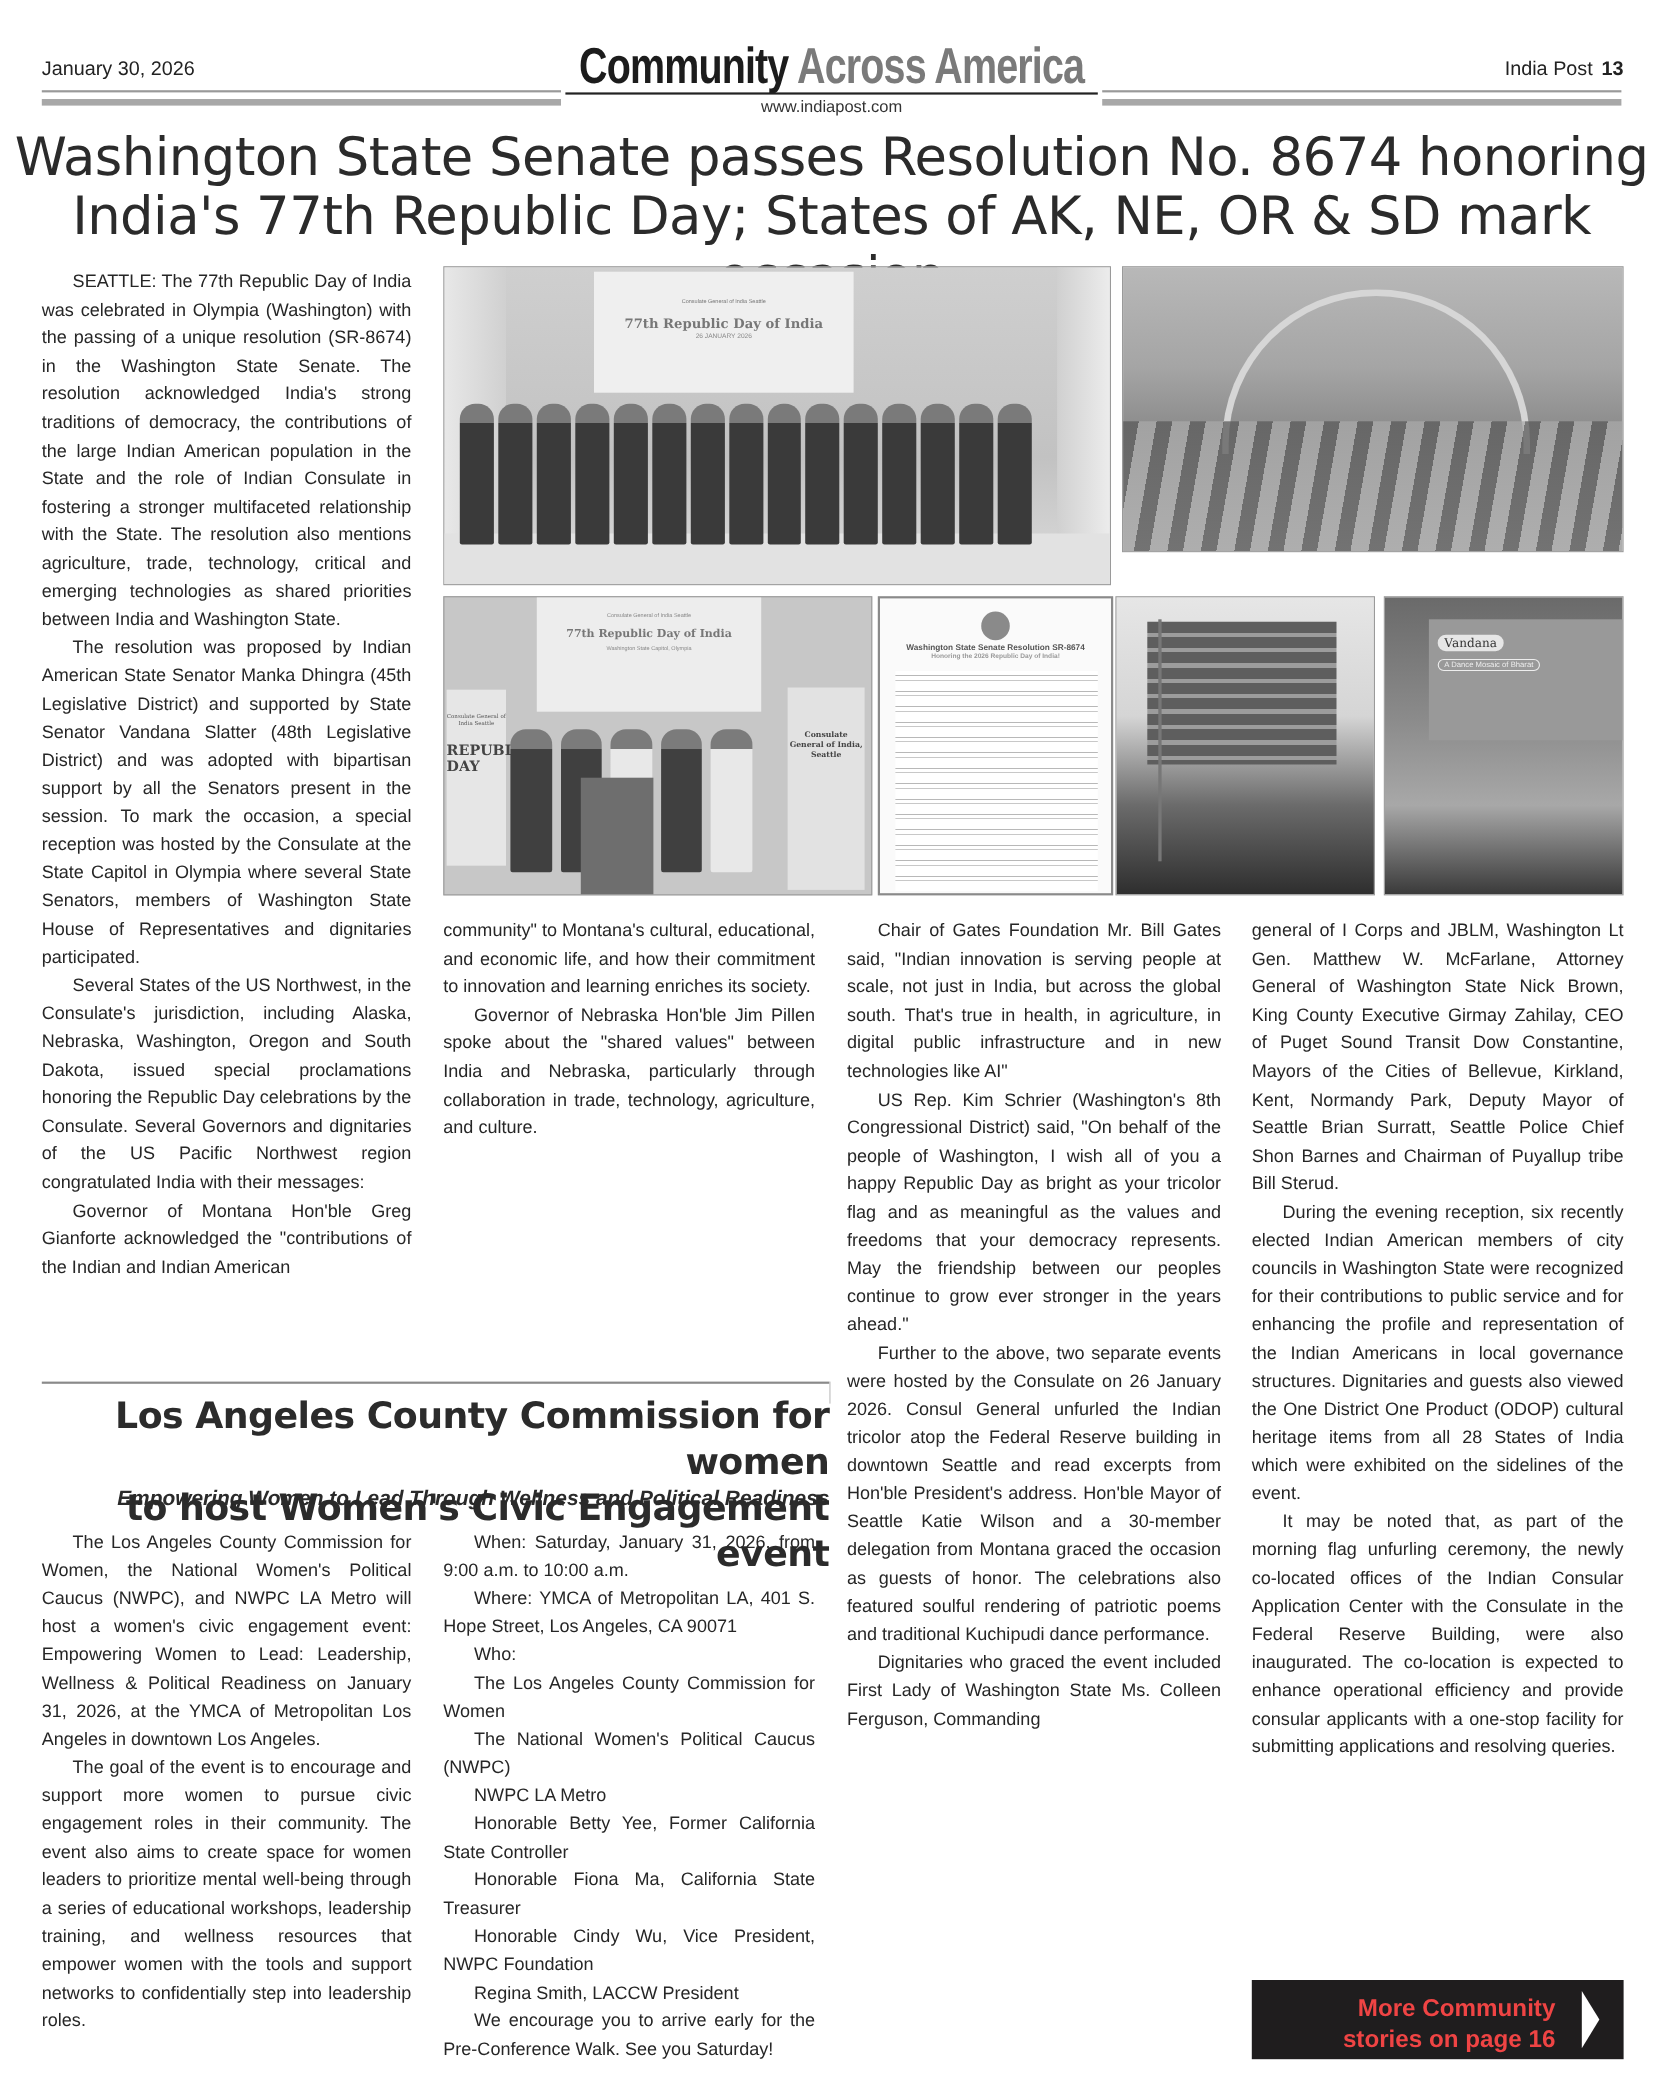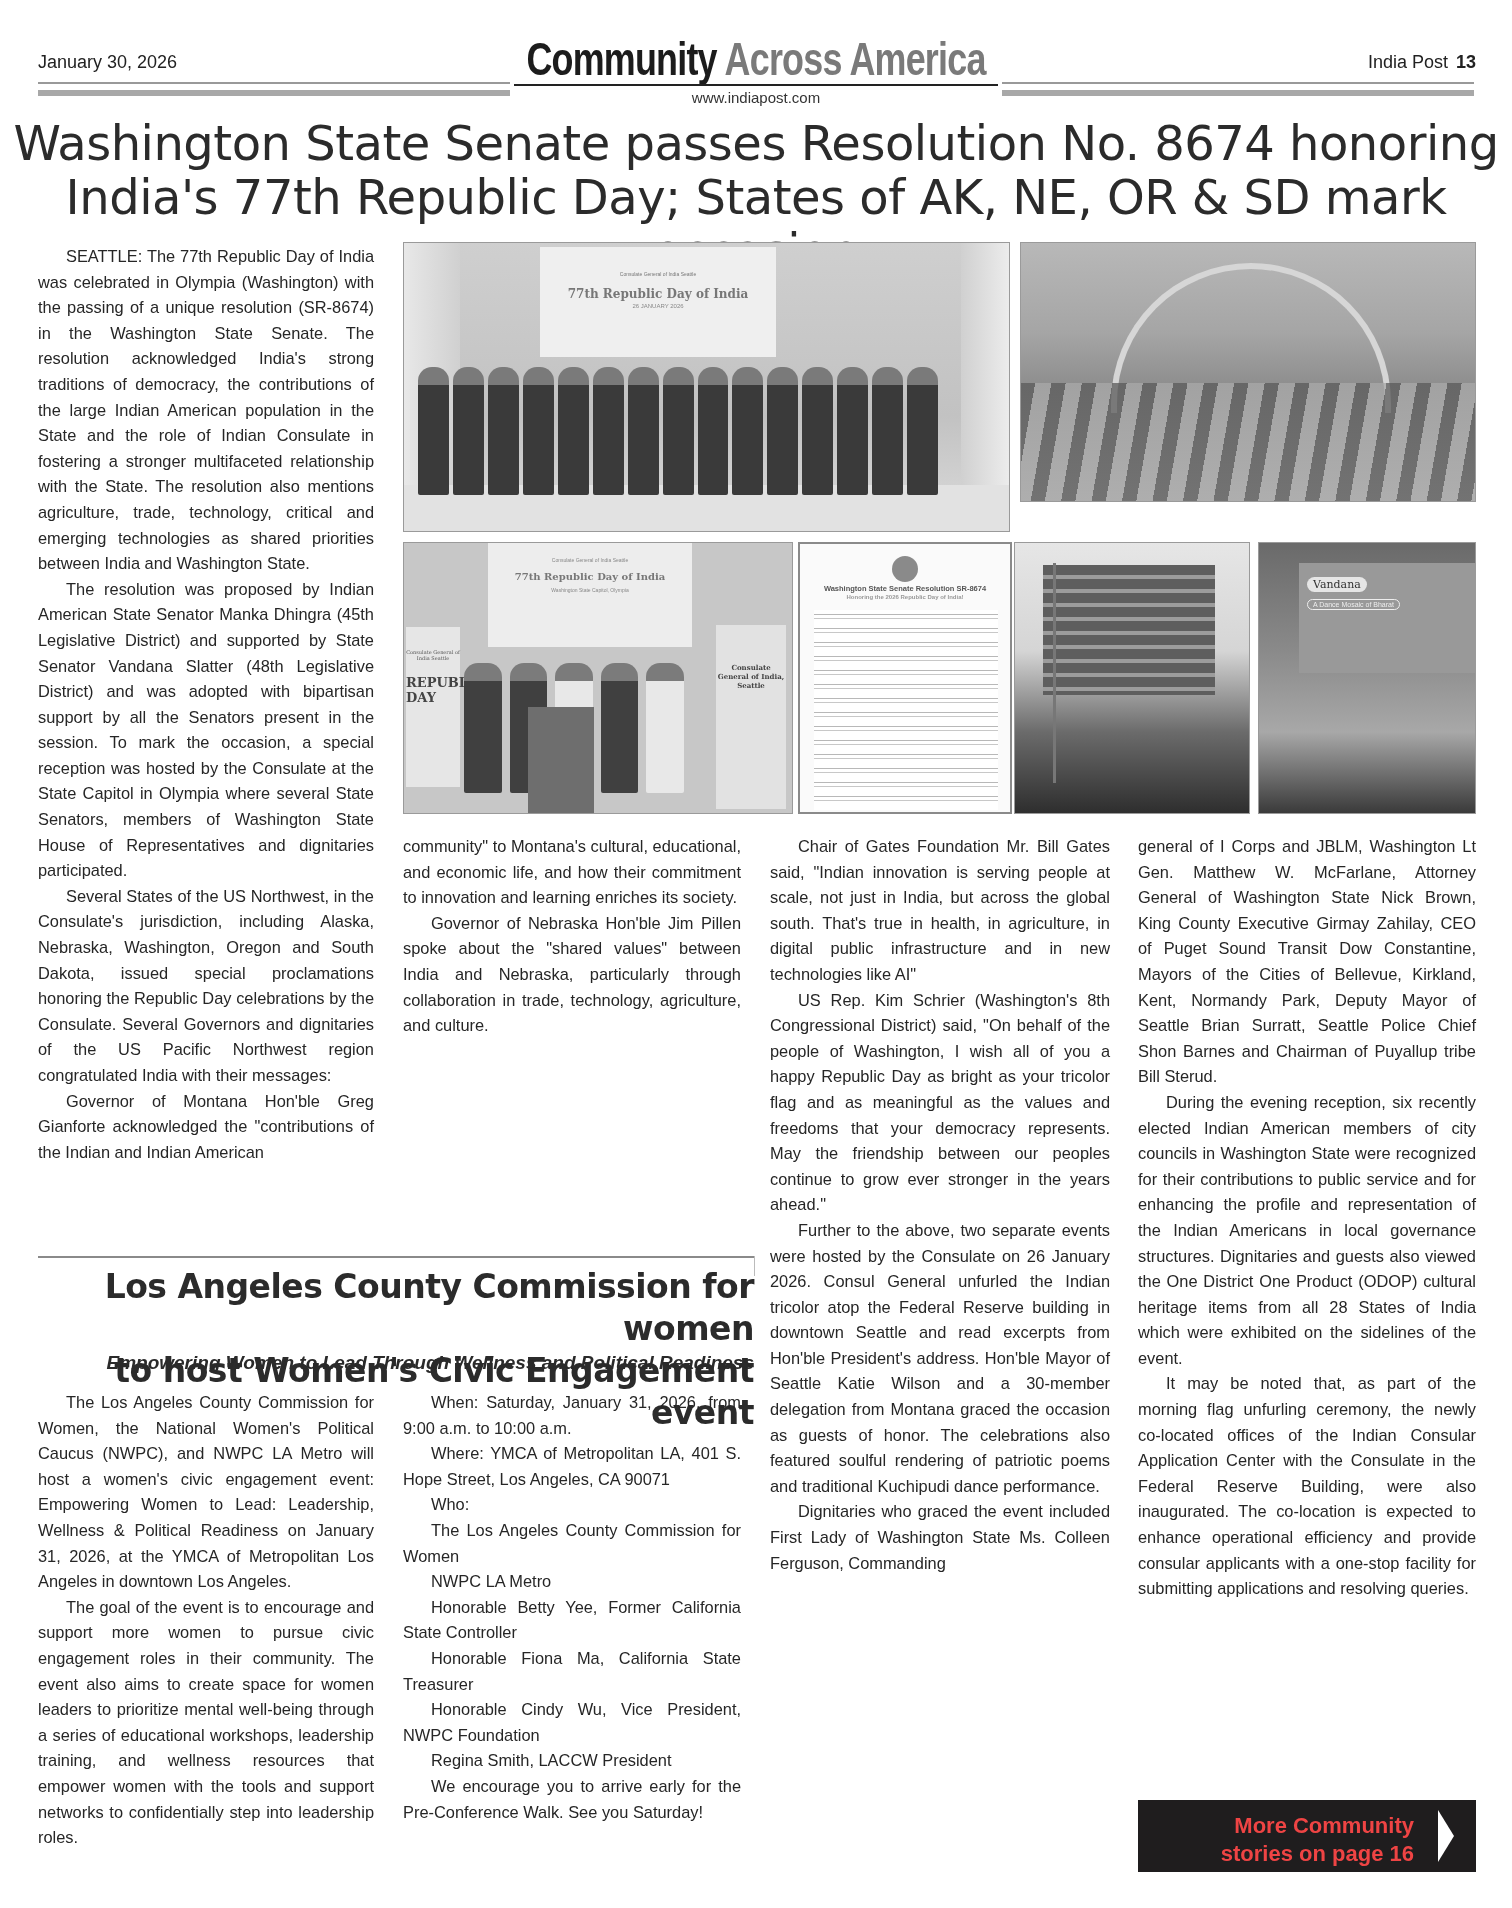--- a/index.html
+++ b/index.html
@@ -222,20 +222,21 @@
 <div class="col" style="left:38px; top:1390px; width:336px;">
   <p>The Los Angeles County Commission for Women, the National Women's Political Caucus (NWPC), and NWPC LA Metro will host a women's civic engagement event: Empowering Women to Lead: Leadership, Wellness &amp; Political Readiness on January 31, 2026, at the YMCA of Metropolitan Los Angeles in downtown Los Angeles.</p>
   <p>The goal of the event is to encourage and support more women to pursue civic engagement roles in their community. The event also aims to create space for women leaders to prioritize mental well-being through a series of educational workshops, leadership training, and wellness resources that empower women with the tools and support networks to confidentially step into leadership roles.</p>
 </div>
 
 <div class="col" style="left:403px; top:1390px; width:338px;">
   <p>When: Saturday, January 31, 2026, from 9:00 a.m. to 10:00 a.m.</p>
   <p>Where: YMCA of Metropolitan LA, 401 S. Hope Street, Los Angeles, CA 90071</p>
   <p>Who:</p>
   <p>The Los Angeles County Commission for Women</p>
+  <p>The National Women's Political Caucus (NWPC)</p>
   <p>NWPC LA Metro</p>
   <p>Honorable Betty Yee, Former California State Controller</p>
   <p>Honorable Fiona Ma, California State Treasurer</p>
   <p>Honorable Cindy Wu, Vice President, NWPC Foundation</p>
   <p>Regina Smith, LACCW President</p>
   <p>We encourage you to arrive early for the Pre-Conference Walk. See you Saturday!</p>
 </div>
 
 <div class="promo">
   <div class="txt">

